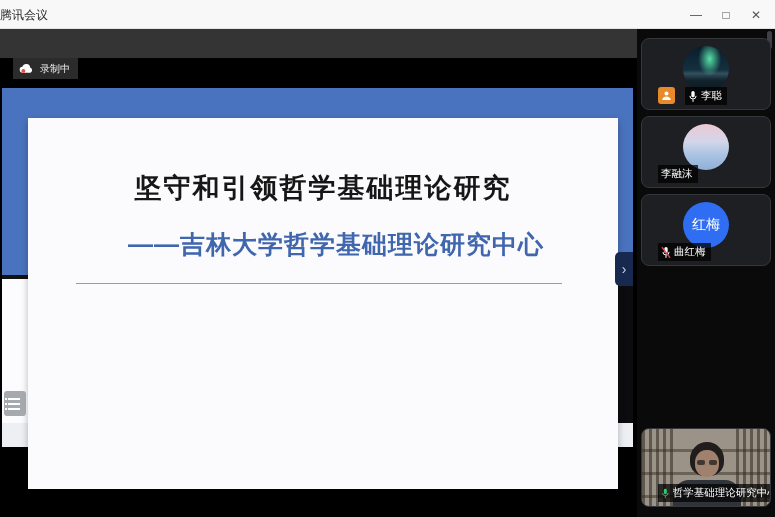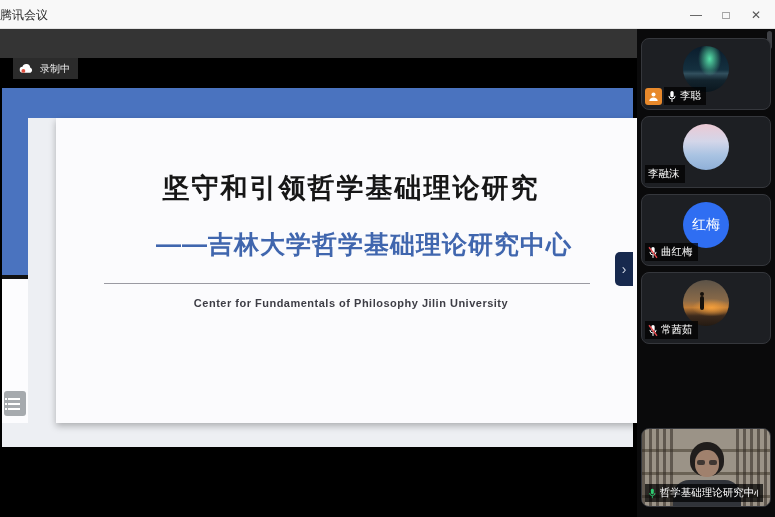--- a/index.html
+++ b/index.html
@@ -26,22 +26,22 @@
 
   
   .share { position:absolute; left:2px; top:59px; width:631px; height:359px; background:#edeff3; }
   .blue-top   { position:absolute; left:0; top:0;  width:631px; height:30px; background:#4a73bf; }
   .blue-left  { position:absolute; left:0; top:30px; width:26px; height:157px; background:#4a73bf; }
   .sep-left   { position:absolute; left:0; top:187px; width:26px; height:4px; background:#121212; }
   .white-left { position:absolute; left:0; top:191px; width:26px; height:144px; background:#fcfcfe; }
   .blue-right { position:absolute; left:616px; top:30px; width:15px; height:140px; background:#4a73bf; }
   .dark-right { position:absolute; left:616px; top:196px; width:15px; height:139px; background:#0c0c0e; }
 
-  .slide { position:absolute; left:26px; top:30px; width:590px; height:305px;
-    background:#fbfbfd; box-shadow:0 3px 7px rgba(0,0,0,.28);margin-left:28px; }
+  .slide { position:absolute; left:26px; top:30px; width:590px; height:371px;
+    background:#fbfbfd; box-shadow:0 3px 7px rgba(0,0,0,.28); }
   .slide-title { position:absolute; left:0; right:0; top:52px; text-align:center;
     font-size:27px; font-weight:900; letter-spacing:2px; color:#161616; }
   .slide-subtitle { position:absolute; left:0; right:0; top:110px; text-align:center;
     font-size:25px; font-weight:800; letter-spacing:1px; color:#4066ae;padding-left:26px; }
   .slide-divider { position:absolute; left:48px; right:56px; top:165px; height:1px; background:#9a9aa2; }
   .slide-caption { position:absolute; left:0; right:0; top:179px; text-align:center;
     font-size:11px; font-weight:700; letter-spacing:.5px; color:#3d3d45; }
 
   .list-icon { position:absolute; left:4px; top:362px; width:22px; height:25px;
     background:rgba(150,155,160,.85); border-radius:3px;
@@ -98,21 +98,21 @@
       background:#26221f; border-radius:50% 50% 42% 42%; }
   .face { position:absolute; left:53px; top:21px; width:24px; height:27px;
       background:#c9a287; border-radius:46%; }
   .glasses { position:absolute; left:55px; top:31px; width:20px; height:5px; }
   .glasses::before,.glasses::after { content:""; position:absolute; top:0; width:8px; height:5px;
       background:rgba(35,35,35,.75); border-radius:2px; }
   .glasses::before { left:0; } .glasses::after { right:0; }
   .dim { position:absolute; inset:0; background:rgba(12,14,18,.22); }
 
   
-  .badge-row { position:absolute; left:3px; bottom:4px; display:flex; align-items:flex-end; gap:2px; }
+  .badge-row { position:absolute; left:16px; bottom:4px; display:flex; align-items:flex-start; gap:10px; }
   .host-badge { width:17px; height:17px; background:#e8892b; border-radius:3px;
     display:flex; align-items:center; justify-content:center; }
   .name-pill { background:rgba(0,0,0,.72); padding:2px 5px 2px 3px; display:flex;
     align-items:center; gap:3px; max-width:118px; }
   .name-pill span { font-size:10.5px; color:#fff; white-space:nowrap; overflow:hidden; }
 </style>
 </head>
 <body>
 
 <div class="window">
@@ -142,21 +142,20 @@
       <div class="blue-left"></div>
       <div class="sep-left"></div>
       <div class="white-left"></div>
       <div class="blue-right"></div>
       <div class="dark-right"></div>
 
       <div class="slide">
         <div class="slide-title">坚守和引领哲学基础理论研究</div>
         <div class="slide-subtitle">——吉林大学哲学基础理论研究中心</div>
         <div class="slide-divider"></div>
-        <div class="slide-caption">Center for Fundamentals of Philosophy Jilin University</div>
       </div>
     </div>
 
     <div class="list-icon">
       <i></i>
         <i></i>
         <i></i>
     </div>
 
     <div class="chevron-tab">
@@ -207,36 +206,20 @@
 
     <div class="tile t2">
       <div class="avatar av-pastel"></div>
       <div class="badge-row">
         <div class="name-pill">
           <span>李融沫</span>
         </div>
       </div>
     </div>
 
-    <div class="tile t4">
-      <div class="avatar av-sunset">
-          <i></i>
-        </div>
-      <div class="badge-row">
-        <div class="name-pill">
-          <svg width="10" height="13" viewBox="0 0 12 15">
-            <rect x="4" y="1" width="4" height="7.5" rx="2" fill="#fff"></rect>
-            <path d="M2.3 6.8a3.7 3.7 0 0 0 7.4 0" stroke="#fff" stroke-width="1.2" fill="none"></path>
-            <line x1="6" y1="10.8" x2="6" y2="14" stroke="#fff" stroke-width="1.2"></line>
-            <line x1="1.2" y1="1.2" x2="10.8" y2="13.8" stroke="#e5484d" stroke-width="1.6"></line>
-          </svg>
-          <span>常茜茹</span>
-        </div>
-      </div>
-    </div>
 
 
     <div class="tile t6">
       <div class="video-art">
         <div class="books-l"></div>
           <div class="books-r"></div>
         <div class="person"></div>
         <div class="hair"></div>
         <div class="face"></div>
         <div class="glasses"></div>

